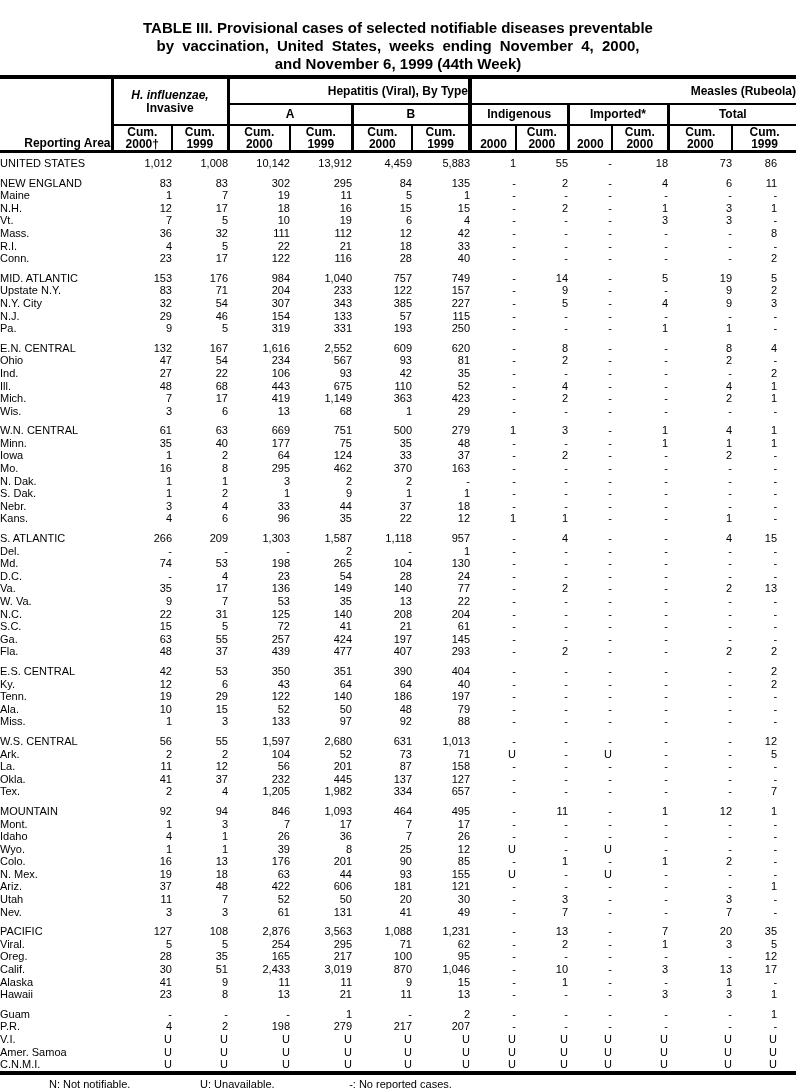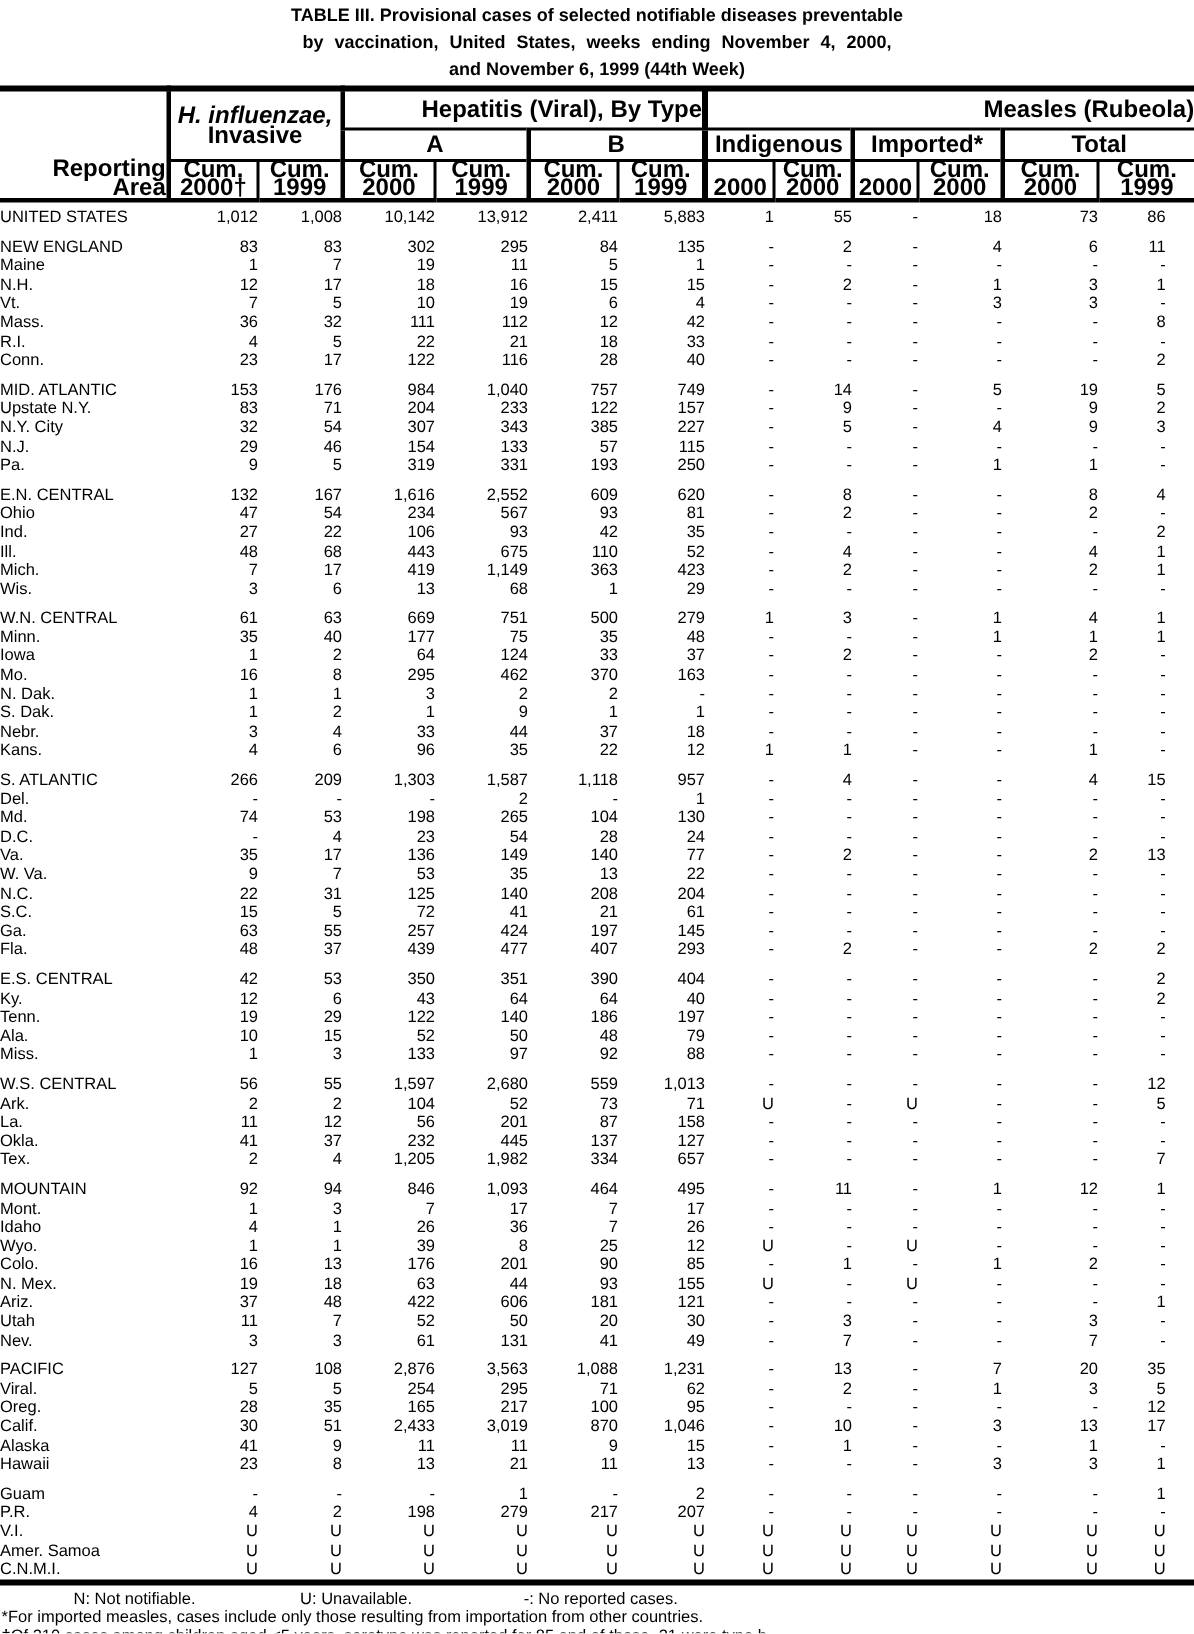--- a/index.html
+++ b/index.html
@@ -2,30 +2,30 @@
 <html><head>
 <meta charset="utf-8">
 <style>
   html,body{margin:0;padding:0;background:#ffffff;}
   .page{
     width:796px;height:1089px;margin:0 auto;background:#ffffff;color:#000;
     font-family:"Liberation Sans","DejaVu Sans",sans-serif;
     overflow:hidden;box-sizing:border-box;
   }
   
-  .title{padding-top:1px;text-align:center;font-weight:bold;font-size:12px;line-height:18px;}
+  .title{padding-top:19px;text-align:center;font-weight:bold;font-size:15px;line-height:18px;}
   .title .t2{word-spacing:4px;}
   
   .data-table{
     width:796px;border-collapse:collapse;table-layout:fixed;
     border-top:4px solid #000;border-bottom:4px solid #000;
     margin-top:2px;
   }
   .data-table th,.data-table td{padding:0;margin:0;}
-  thead th,.corner{font-weight:bold;font-size:16px;line-height:13px;text-align:center;vertical-align:middle;}
+  thead th,.corner{font-weight:bold;font-size:12px;line-height:13px;text-align:center;vertical-align:middle;}
   .corner{vertical-align:bottom;text-align:right;padding:0 0 3px 2px;border-bottom:3px solid #000;}
   .row1 th{height:24px;}
   .row2 th{height:19px;border-bottom:2px solid #000;}
   .grp{border-bottom:2px solid #000;text-align:right;}
   .hib{border-bottom:2px solid #000;}
   .ital{font-style:italic;display:block;}
   .norm{display:block;}
   .colh{border-bottom:3px solid #000;vertical-align:bottom;padding-bottom:1px;}
   .ctop,.cbot{display:block;line-height:12px;min-height:12px;}
   .bl2{border-left:2px solid #000;}
@@ -139,21 +139,21 @@
           </th>
         </tr>
     </thead>
     <tbody>
         <tr class="first-row">
           <td class="area-cell">UNITED STATES</td>
           <td class="num-cell">1,012</td>
           <td class="num-cell">1,008</td>
           <td class="num-cell">10,142</td>
           <td class="num-cell">13,912</td>
-          <td class="num-cell">2,411</td>
+          <td class="num-cell">4,459</td>
           <td class="num-cell">5,883</td>
           <td class="num-cell">1</td>
           <td class="num-cell">55</td>
           <td class="num-cell">-</td>
           <td class="num-cell">18</td>
           <td class="num-cell">73</td>
           <td class="num-cell">86</td>
         </tr>
         <tr class="spacer">
           <td colspan="13"></td>
@@ -790,21 +790,21 @@
         </tr>
         <tr class="spacer">
           <td colspan="13"></td>
         </tr>
         <tr>
           <td class="area-cell">W.S. CENTRAL</td>
           <td class="num-cell">56</td>
           <td class="num-cell">55</td>
           <td class="num-cell">1,597</td>
           <td class="num-cell">2,680</td>
-          <td class="num-cell">559</td>
+          <td class="num-cell">631</td>
           <td class="num-cell">1,013</td>
           <td class="num-cell">-</td>
           <td class="num-cell">-</td>
           <td class="num-cell">-</td>
           <td class="num-cell">-</td>
           <td class="num-cell">-</td>
           <td class="num-cell">12</td>
         </tr>
         <tr>
           <td class="area-cell">Ark.</td>

